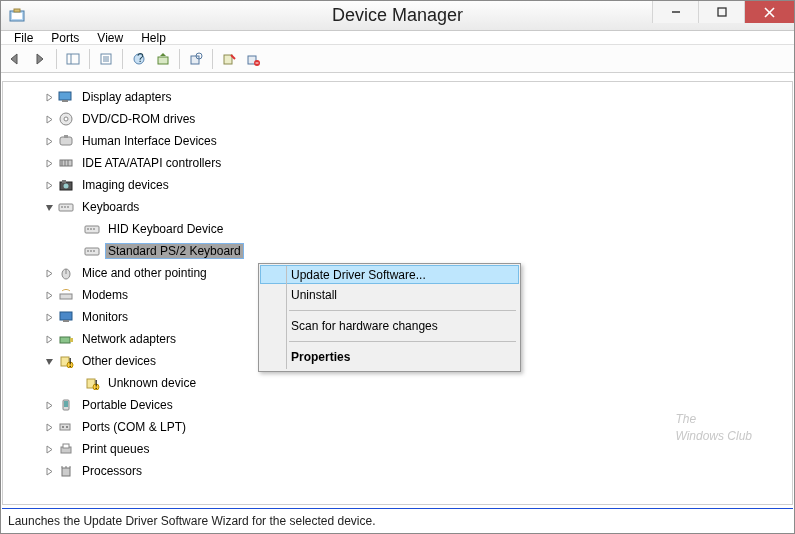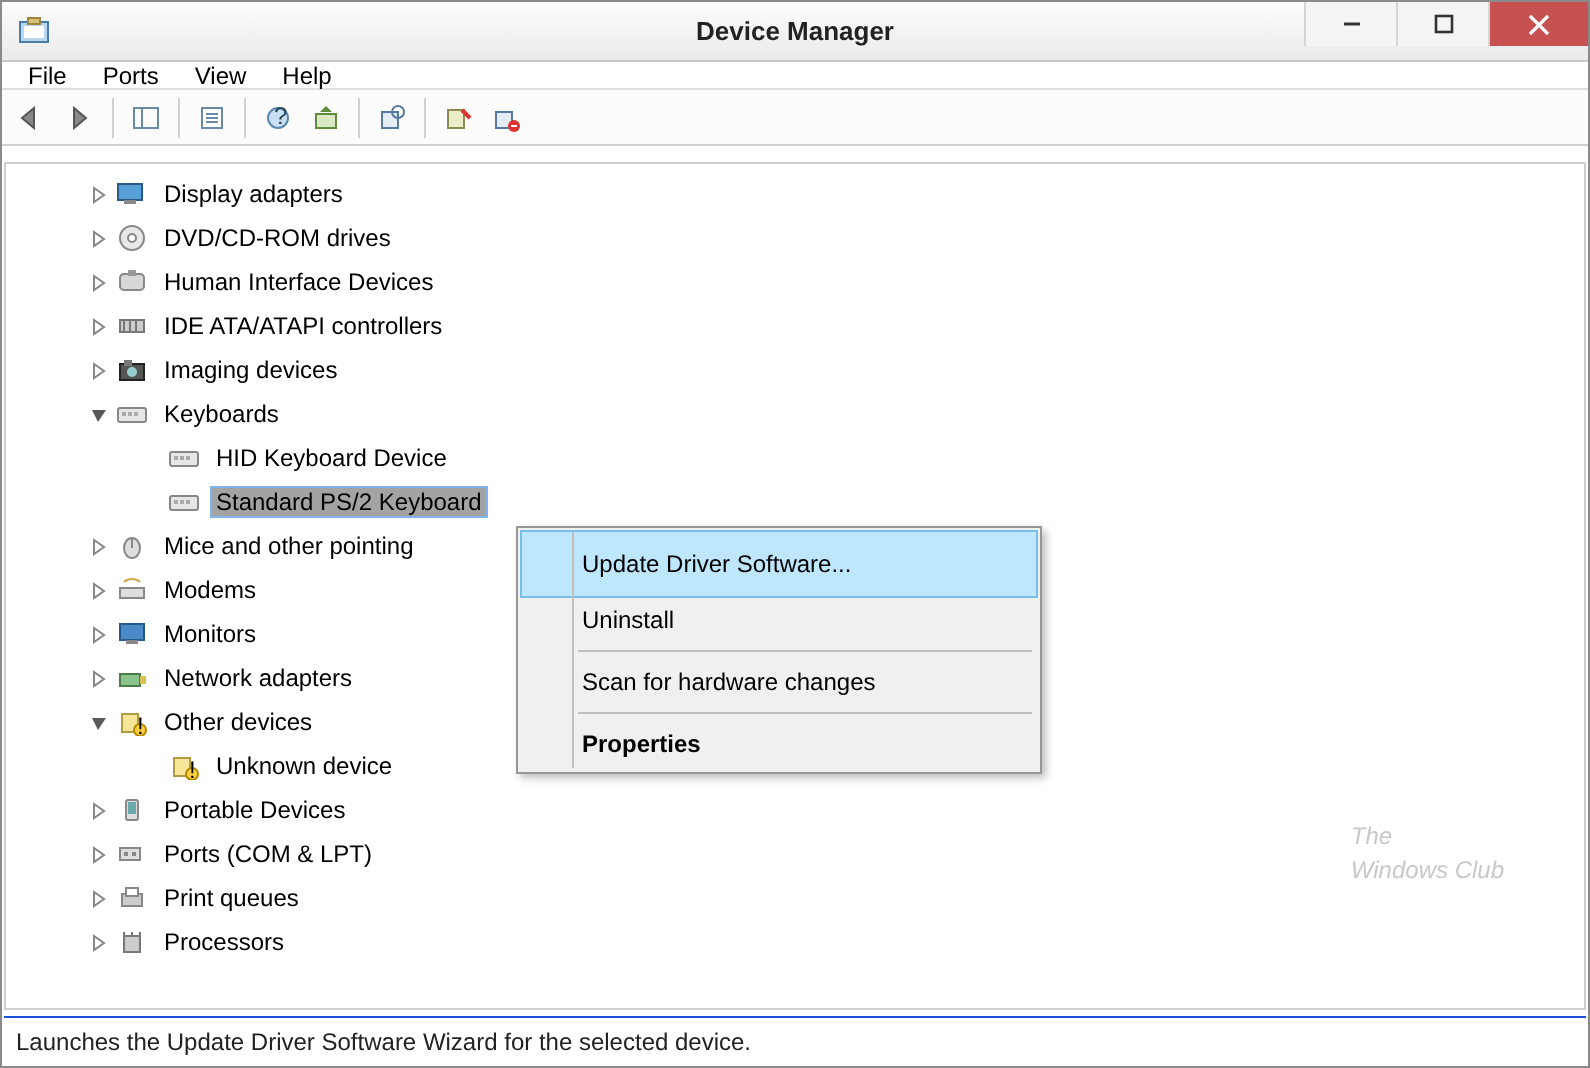--- a/index.html
+++ b/index.html
@@ -1,21 +1,21 @@
 <!DOCTYPE html>
 <html><head>
 <meta charset="utf-8">
 <style>
 * { box-sizing: border-box; margin: 0; padding: 0; font-family: "Segoe UI", Tahoma, sans-serif; font-size: 12px; }
 body { background: #fff; width: 795px; height: 534px; overflow: hidden; border: 1px solid #8a8a8a; position: relative; }
 
 
 .titlebar { height: 30px; background: linear-gradient(#fdfdfd, #eaeaea); border-bottom: 1px solid #c9c9c9; display: flex; align-items: center; position: relative; }
 .appicon { width: 16px; height: 16px; margin: 0 8px; }
-.title { position: absolute; left: 50%; transform: translateX(-50%); font-size: 13px; color: #222; font-weight: bold; }
+.title { position: absolute; left: 50%; transform: translateX(-50%); font-size: 18px; color: #222; }
 .winbtns { margin-left: auto; display: flex; height: 100%; }
 .winbtn { width: 46px; height: 22px; display: flex; align-items: center; justify-content: center; border-left: 1px solid #d5d5d5; background: #f5f5f5; }
 .winbtn.close { background: #c75050; color: #fff; width: 50px; }
 .winbtn svg { display: block; }
 
 
 .menubar { height: 14px; display: flex; align-items: center; padding: 0 4px; border-bottom: 1px solid #e0e0e0; background: #fff; }
 .menuitem { padding: 2px 9px; cursor: default; }
 
 
@@ -35,21 +35,21 @@
 .ind1 { padding-left: 40px; }
 .ind2 { padding-left: 66px; }
 
 
 .tree::-webkit-scrollbar { width: 17px; background:#f0f0f0; }
 .tree::-webkit-scrollbar-thumb { background:#c2c2c2; border:1px solid #a8a8a8; }
 
 
 .ctxmenu { position: absolute; left: 255px; top: 181px; width: 263px; background: #f0f0f0; border: 1px solid #979797; box-shadow: 2px 2px 4px rgba(0,0,0,.25); padding: 2px; }
 .ctxitem { height: 24px; display:flex; align-items:center; padding-left: 30px; font-size: 12px; }
-.ctxitem.hover { background: #bee6fd; border: 1px solid #78bde8; margin:-1px; height:34px;}
+.ctxitem.hover { background: #bee6fd; border: 1px solid #78bde8; margin:-1px; height:19px;}
 .ctxsep { height: 1px; background:#c0c0c0; margin: 3px 2px 3px 28px; }
 .ctxitem.bold { font-weight: bold; }
 .ctx-leftbar { position:absolute; left:27px; top:2px; bottom:2px; width:1px; background:#c0c0c0; }
 
 
 .statusbar { position:absolute; bottom:0; left:1px; right:1px; height:25px; border-top:1px solid #1d4ed8; background:#fff; display:flex; align-items:center; padding:0 6px; color:#222;}
 
 .watermark { position:absolute; right:40px; bottom:60px; color:#c8c8c8; font-style:italic; font-size:16px; font-family: "Times New Roman", serif; pointer-events:none; text-align:left; line-height:1.1;}
 
 </style>

